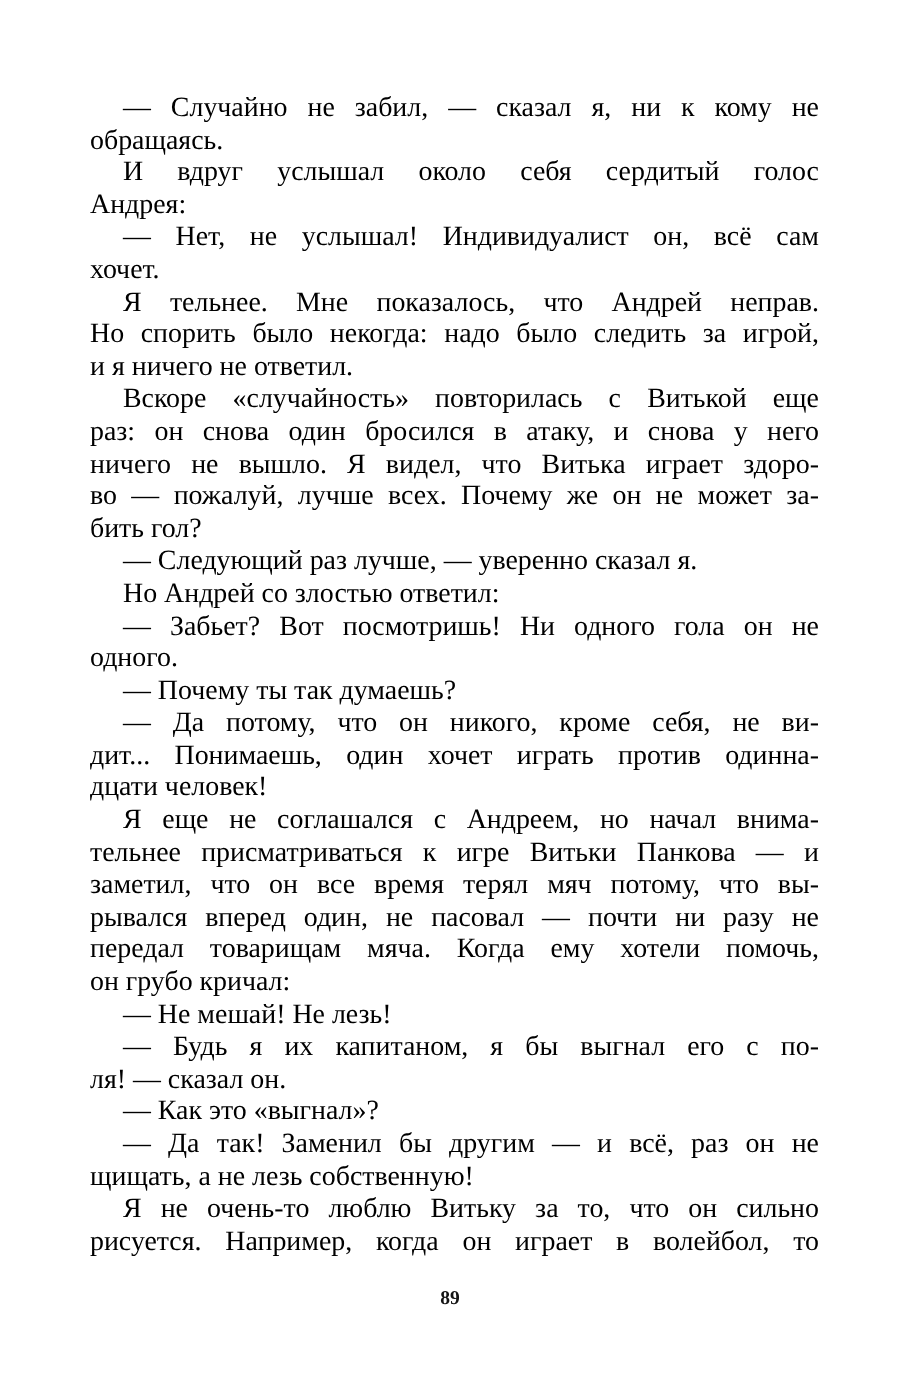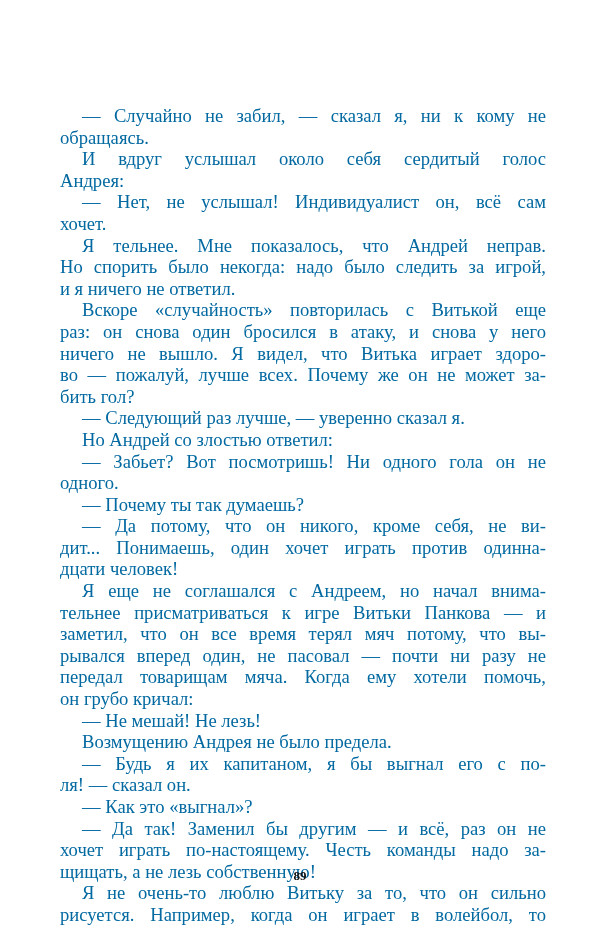--- a/index.html
+++ b/index.html
@@ -1,30 +1,30 @@
 <!DOCTYPE html>
 <html><head>
 <meta charset="utf-8">
 <style>
   html, body { margin: 0; padding: 0; background: #ffffff; }
   body { width: 600px; height: 930px; position: relative; overflow: hidden; }
   .page {
     position: absolute; left: 60px; top: 61px; width: 486px;
     font-family: "Liberation Serif", "DejaVu Serif", serif;
-    font-size: 18.6px; line-height: 21.6px; color: #0369a1; margin-top: 44px;
+    font-size: 18.6px; line-height: 21.6px; color: #000000;
   }
   .line {
     display: block; white-space: nowrap; height: 21.6px;
     text-align: justify; text-align-last: justify;
   }
   .line.indent { padding-left: 22px; }
   .line.last { text-align-last: left; }
   .page-number {
     position: absolute; top: 857px; left: 0; width: 600px; text-align: center;
-    font-family: "Liberation Serif", "DejaVu Serif", serif; font-size: 13px; font-weight: bold; color: #141414; margin-top: 11px;
+    font-family: "Liberation Serif", "DejaVu Serif", serif; font-size: 13px; font-weight: bold; color: #141414;
   }
 </style>
 </head>
 <body>
 
 <div class="page">
   <span class="line indent">— Случайно не забил, — сказал я, ни к кому не</span>
   <span class="line last">обращаясь.</span>
   <span class="line indent">И вдруг услышал около себя сердитый голос</span>
   <span class="line last">Андрея:</span>
@@ -46,24 +46,22 @@
   <span class="line indent">— Да потому, что он никого, кроме себя, не ви-</span>
   <span class="line">дит... Понимаешь, один хочет играть против одинна-</span>
   <span class="line last">дцати человек!</span>
   <span class="line indent">Я еще не соглашался с Андреем, но начал внима-</span>
   <span class="line">тельнее присматриваться к игре Витьки Панкова — и</span>
   <span class="line">заметил, что он все время терял мяч потому, что вы-</span>
   <span class="line">рывался вперед один, не пасовал — почти ни разу не</span>
   <span class="line">передал товарищам мяча. Когда ему хотели помочь,</span>
   <span class="line last">он грубо кричал:</span>
   <span class="line indent last">— Не мешай! Не лезь!</span>
-  <span class="line indent last">Возмущению Андрея не было предела.</span>
   <span class="line indent">— Будь я их капитаном, я бы выгнал его с по-</span>
   <span class="line last">ля! — сказал он.</span>
   <span class="line indent last">— Как это «выгнал»?</span>
   <span class="line indent">— Да так! Заменил бы другим — и всё, раз он не</span>
-  <span class="line">хочет играть по-настоящему. Честь команды надо за-</span>
   <span class="line last">щищать, а не лезь собственную!</span>
   <span class="line indent">Я не очень-то люблю Витьку за то, что он сильно</span>
   <span class="line">рисуется. Например, когда он играет в волейбол, то</span>
 </div>
 
 <div class="page-number">89</div>
 
 </body></html>

